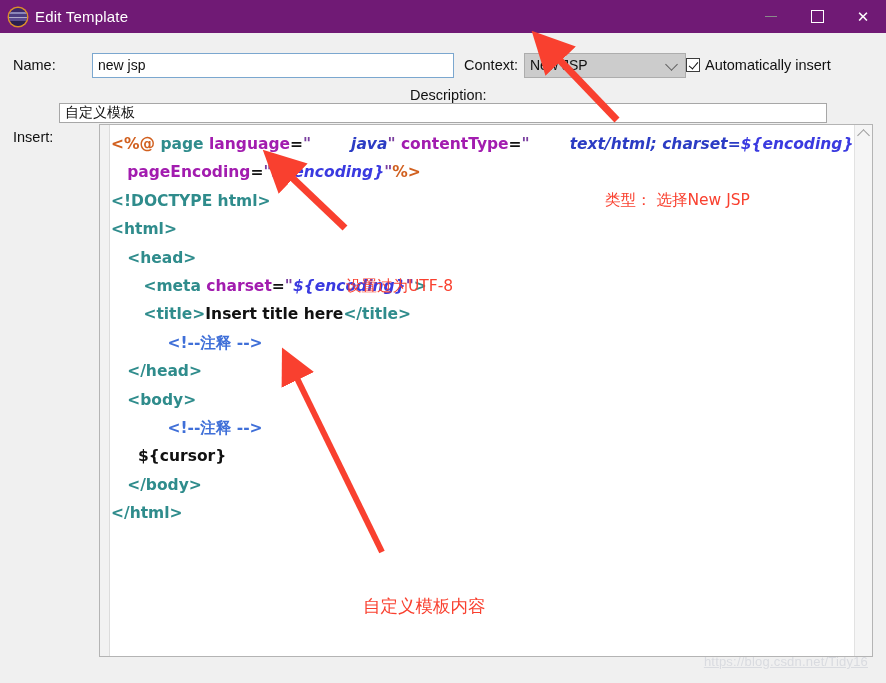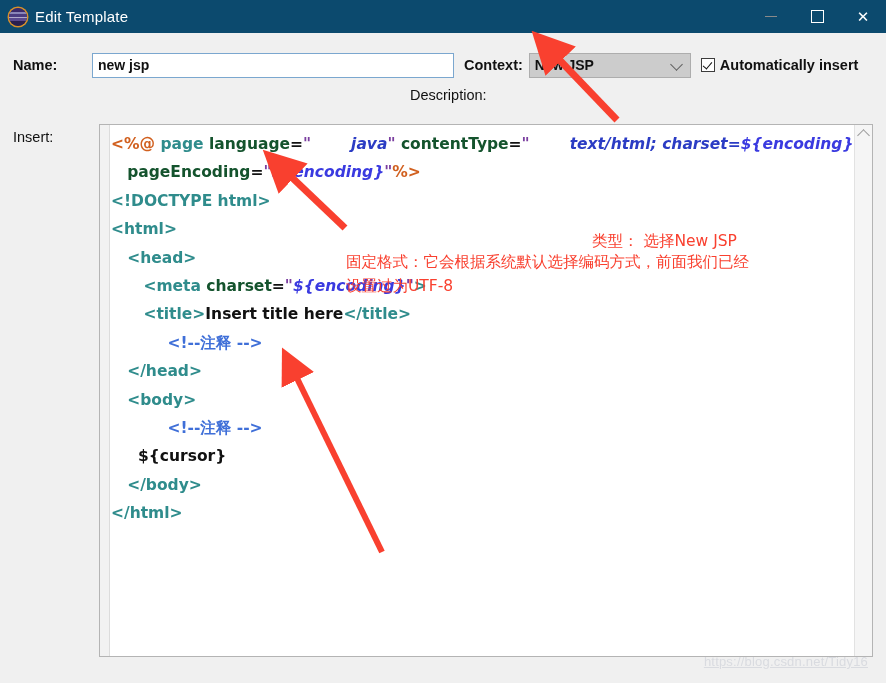--- a/index.html
+++ b/index.html
@@ -11,21 +11,21 @@
     height: 683px;
     background: #f0f0f0;
     font-family: "Liberation Sans", sans-serif;
     overflow: hidden;
     position: relative;
   }
 
   
   .titlebar {
     height: 33px;
-    background: #0c4a6e;
+    background: #701a75;
     display: flex;
     align-items: center;
     position: relative;
   }
   .title-icon {
     width: 18px;
     height: 18px;
     margin-left: 9px;
     margin-right: 8px;
     border-radius: 50%;
@@ -87,21 +87,21 @@
     background: #f0f0f0;
   }
 
   .row {
     display: flex;
     align-items: center;
     position: absolute;
     left: 0;
     right: 0;
   }
-  .row-name    { top: 19px;  height: 26px; font-weight: bold; }
+  .row-name    { top: 19px;  height: 26px; }
   .row-desc    { top: 54px;  height: 26px; flex-direction: column; }
 
   .form-label {
     font-size: 14.5px;
     color: #111111;
     padding-left: 13px;
     width: 92px;
     box-sizing: border-box;
     flex: 0 0 auto;
   }
@@ -148,21 +148,20 @@
     width: 8px;
     height: 8px;
     margin-top: -5px;
     border-left: 1.4px solid #5d5d5d;
     border-bottom: 1.4px solid #5d5d5d;
     transform: rotate(-45deg);
   }
   .chk-wrap {
     display: flex;
     align-items: center;
-    margin-left: 10px;
     flex: 0 0 auto;
   }
   .chk-box {
     box-sizing: border-box;
     width: 14px;
     height: 14px;
     border: 1px solid #3c3c3c;
     background: #ffffff;
     position: relative;
     flex: 0 0 auto;
@@ -223,21 +222,21 @@
     line-height: 28.4px;
     white-space: pre;
     color: #111111;
     font-weight: 600;
   }
   .code .ln { display: block; height: 28.4px; }
 
   
   .t-jsp   { color: #d1601f; }          
   .t-kw    { color: #2f8c8c; margin-top: 20px; }          
-  .t-attr  { color: #14532d; }          
+  .t-attr  { color: #a21caf; }          
   .t-str   { color: #7b3fa0; }          
   .t-val   { color: #2b3cc4; font-style: italic; margin-left: 40px; }  
   .t-var   { color: #3a3ae0; font-style: italic; }  
   .t-tag   { color: #2f8c8c; }          
   .t-cmt   { color: #3f6fd8; margin-left: 24px; }          
   .t-plain { color: #111111; }
 
   
   .vscroll {
     position: absolute;
@@ -260,21 +259,21 @@
 
   
   .annot {
     position: absolute;
     color: #f9402f;
     font-family: "DejaVu Sans", sans-serif;
     font-size: 15.5px;
     line-height: 24px;
     white-space: pre;
   }
-  .annot-type   { left: 592px; top: 155px; margin-top: 41px; }
+  .annot-type   { left: 605px; top: 155px; }
   .annot-fixed  { left: 346px; top: 217px; }
   .annot-body   { left: 363px; top: 561px; font-size: 17.5px; }
 
   .arrow-svg {
     position: absolute;
     left: 0; top: 0;
     width: 886px;
     height: 683px;
     pointer-events: none;
   }
@@ -318,34 +317,36 @@
       <span class="chev"></span>
     </div>
     <div class="chk-wrap">
       <span class="chk-box"></span>
       <span class="chk-label">Automatically insert</span>
     </div>
   </div>
 
   <div class="row row-desc">
     <div class="form-label">Description:</div>
+    <div class="text-input desc-input">自定义模板</div>
   </div>
 
   <div class="pattern-label">Insert:</div>
 
   <div class="editor">
     <div class="gutter"></div>
     <div class="code" id="code-area"><span class="ln"><span class="t-jsp">&lt;%@ </span><span class="t-kw">page </span><span class="t-attr">language</span><span class="t-plain">=</span><span class="t-str">"</span><span class="t-val">java</span><span class="t-str">" </span><span class="t-attr">contentType</span><span class="t-plain">=</span><span class="t-str">"</span><span class="t-val">text/html; charset=</span><span class="t-var">${encoding}</span><span class="t-str">"</span></span><span class="ln"><span class="t-plain">   </span><span class="t-attr">pageEncoding</span><span class="t-plain">=</span><span class="t-str">"</span><span class="t-var">${encoding}</span><span class="t-str">"</span><span class="t-jsp">%&gt;</span></span><span class="ln"><span class="t-tag">&lt;!DOCTYPE html&gt;</span></span><span class="ln"><span class="t-tag">&lt;html&gt;</span></span><span class="ln"><span class="t-plain">   </span><span class="t-tag">&lt;head&gt;</span></span><span class="ln"><span class="t-plain">      </span><span class="t-tag">&lt;meta </span><span class="t-attr">charset</span><span class="t-plain">=</span><span class="t-str">"</span><span class="t-var">${encoding}</span><span class="t-str">"</span><span class="t-tag">&gt;</span></span><span class="ln"><span class="t-plain">      </span><span class="t-tag">&lt;title&gt;</span><span class="t-plain">Insert title here</span><span class="t-tag">&lt;/title&gt;</span></span><span class="ln"><span class="t-plain">      </span><span class="t-cmt">&lt;!--注释 --&gt;</span></span><span class="ln"><span class="t-plain">   </span><span class="t-tag">&lt;/head&gt;</span></span><span class="ln"><span class="t-plain">   </span><span class="t-tag">&lt;body&gt;</span></span><span class="ln"><span class="t-plain">      </span><span class="t-cmt">&lt;!--注释 --&gt;</span></span><span class="ln"><span class="t-plain">     </span><span class="t-plain">${cursor}</span></span><span class="ln"><span class="t-plain">   </span><span class="t-tag">&lt;/body&gt;</span></span><span class="ln"><span class="t-tag">&lt;/html&gt;</span></span></div>
     <div class="vscroll">
       <span class="arrow-up"></span>
     </div>
   </div>
 
   <div class="annot annot-type">类型： 选择New JSP</div>
-  <div class="annot annot-fixed"><span>固定格式：它会根据系统默认选择编码方式，前面我们已经</span><br><span>设置过为UTF-8</span></div>
+  <div class="annot annot-fixed"><br><span>设置过为UTF-8</span></div>
+  <div class="annot annot-body">自定义模板内容</div>
 
   <div class="watermark">https://blog.csdn.net/Tidy16</div>
 </div>
 
 <svg class="arrow-svg" viewBox="0 0 886 683">
   <defs>
     <marker id="ah" markerWidth="6" markerHeight="6" refX="2.2" refY="3" orient="auto">
       <path d="M0,0 L6,3 L0,6 z" fill="#f9402f"></path>
     </marker>
   </defs>

